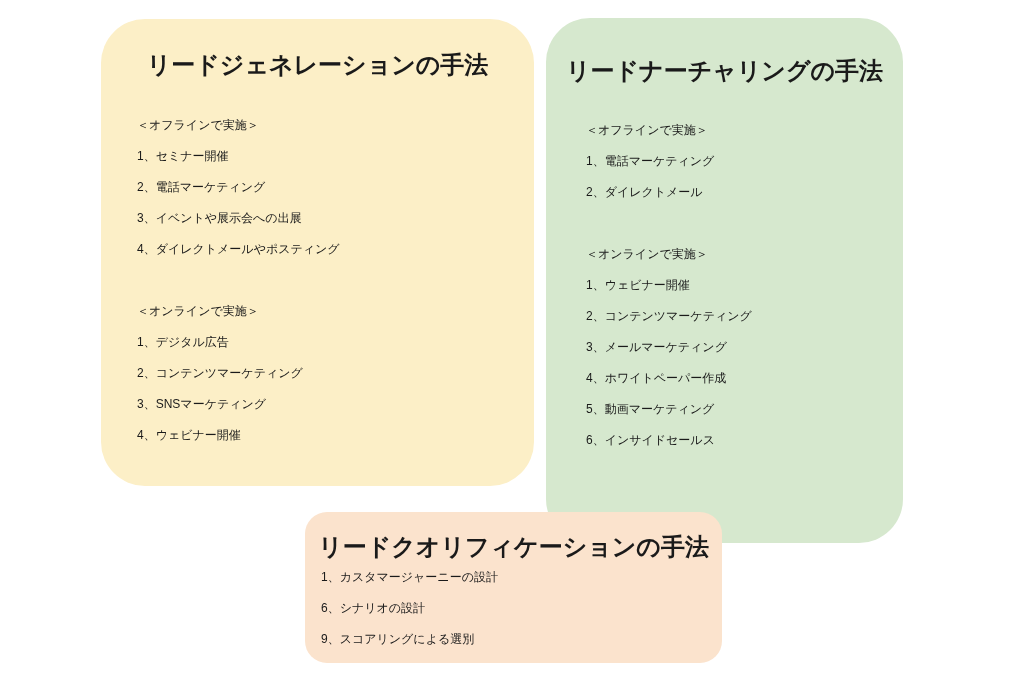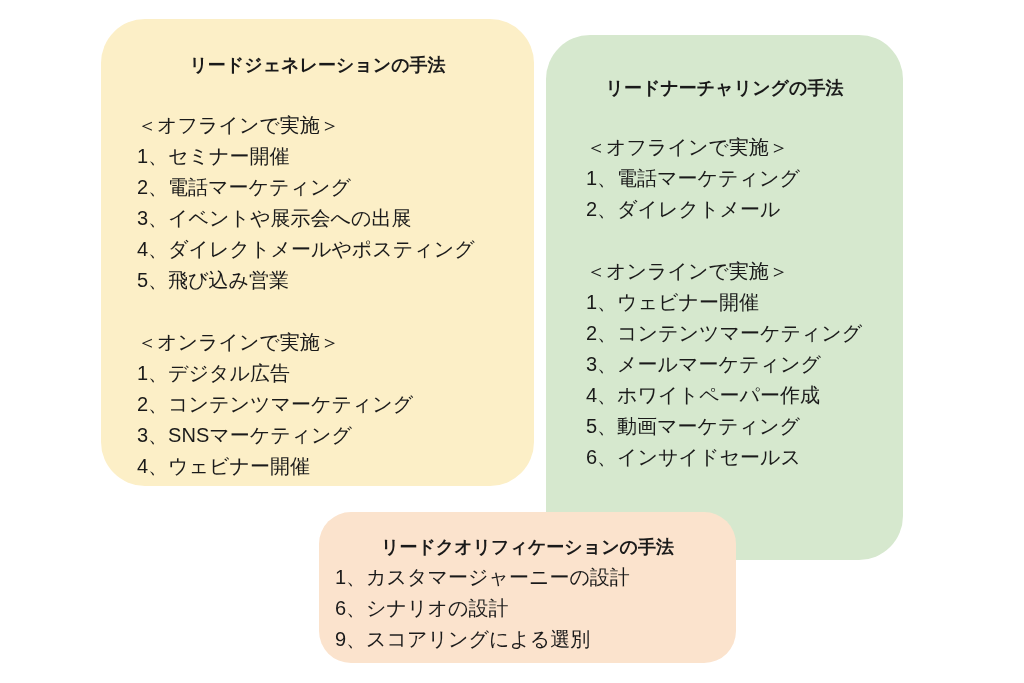--- a/index.html
+++ b/index.html
@@ -19,28 +19,28 @@
     width: 1024px;
     height: 683px;
   }
   .card {
     position: absolute;
     box-sizing: border-box;
     border-radius: 44px;
   }
   .card-title {
     font-weight: bold;
-    font-size: 18px;
+    font-size: 24px;
     line-height: 30px;
     text-align: center;
     white-space: nowrap;
     color: #1a1a1a;
   }
   .card-body {
-    font-size: 20px;
+    font-size: 12px;
     line-height: 31px;
     color: #1a1a1a;
   }
   .line {
     white-space: nowrap;
   }
   .line.spacer {
     height: 31px;
   }
 
@@ -56,41 +56,41 @@
     margin-top: 31px;
   }
   #card-lead-generation .card-body {
     margin-top: 30px;
     padding-left: 36px;
   }
 
   
   #card-lead-nurturing {
     left: 546px;
-    top: 35px;
+    top: 18px;
     width: 357px;
     height: 525px;
     background: #d6e8ce;
   }
   #card-lead-nurturing .card-title {
     margin-top: 38px;
   }
   #card-lead-nurturing .card-body {
     margin-top: 29px;
     padding-left: 40px;
   }
 
   
   #card-lead-qualification {
-    left: 319px;
+    left: 305px;
     top: 512px;
     width: 417px;
     height: 151px;
     background: #fbe3cd;
-    border-radius: 32px;
+    border-radius: 22px;
   }
   #card-lead-qualification .card-title {
     margin-top: 20px;
   }
   #card-lead-qualification .card-body {
     margin-top: 0px;
     padding-left: 16px;
   }
 </style>
 </head>
@@ -99,21 +99,20 @@
 <div class="canvas">
 
   <div class="card" id="card-lead-generation">
     <div class="card-title">リードジェネレーションの手法</div>
     <div class="card-body">
         <div class="line">＜オフラインで実施＞</div>
         <div class="line">1、セミナー開催</div>
         <div class="line">2、電話マーケティング</div>
         <div class="line">3、イベントや展示会への出展</div>
         <div class="line">4、ダイレクトメールやポスティング</div>
-        <div class="line">5、飛び込み営業</div>
         <div class="line spacer"></div>
         <div class="line">＜オンラインで実施＞</div>
         <div class="line">1、デジタル広告</div>
         <div class="line">2、コンテンツマーケティング</div>
         <div class="line">3、SNSマーケティング</div>
         <div class="line">4、ウェビナー開催</div>
       </div>
   </div>
 
   <div class="card" id="card-lead-nurturing">

